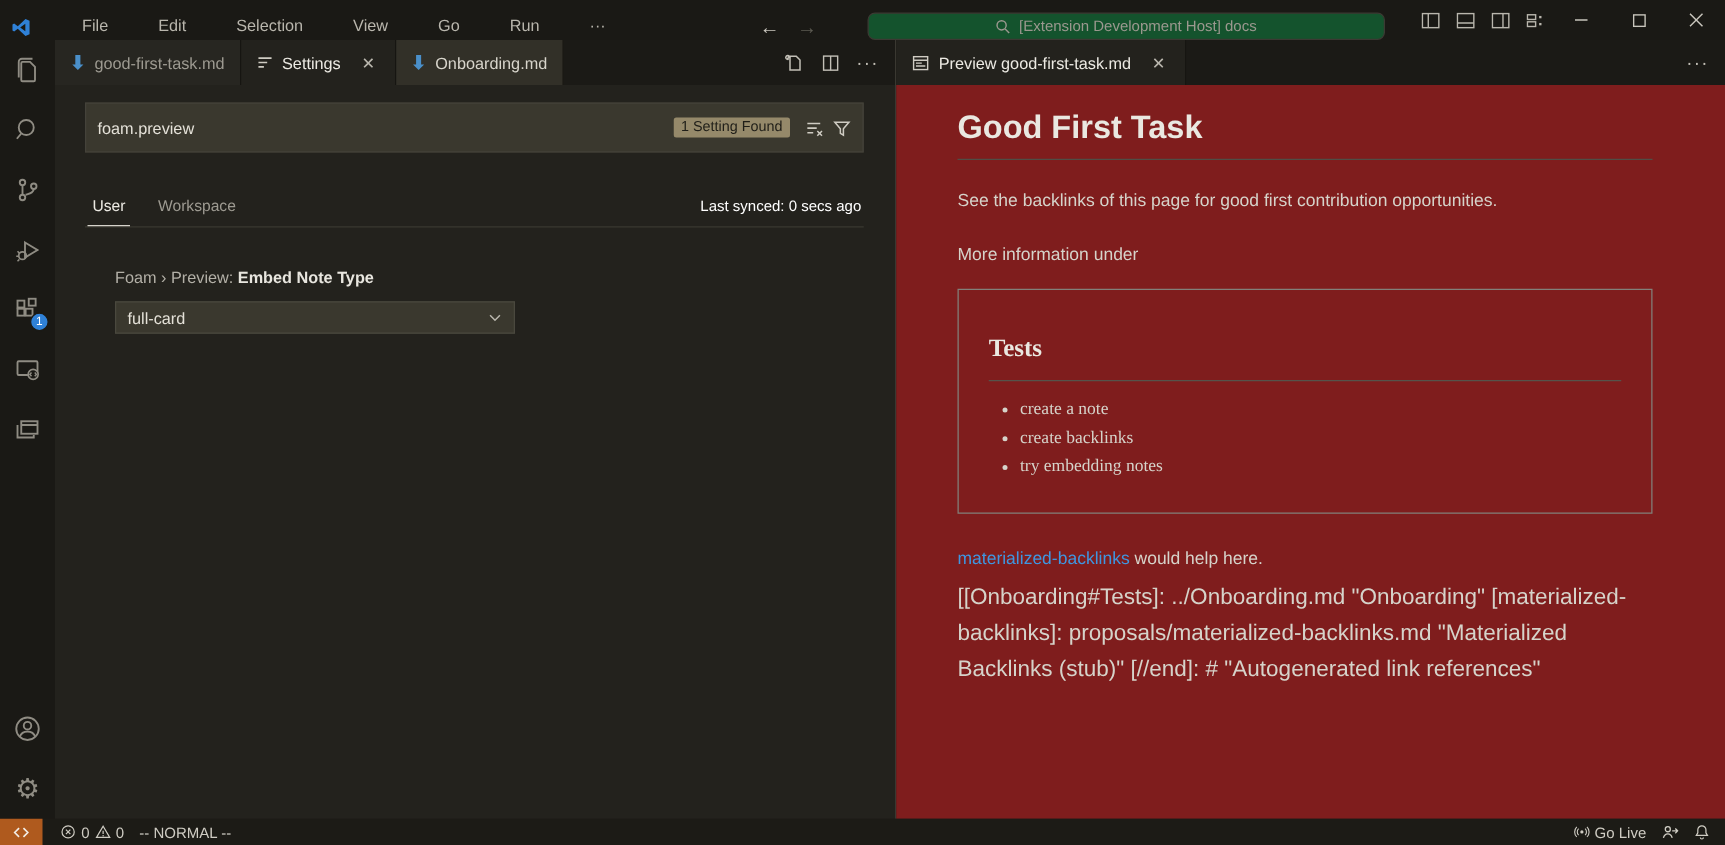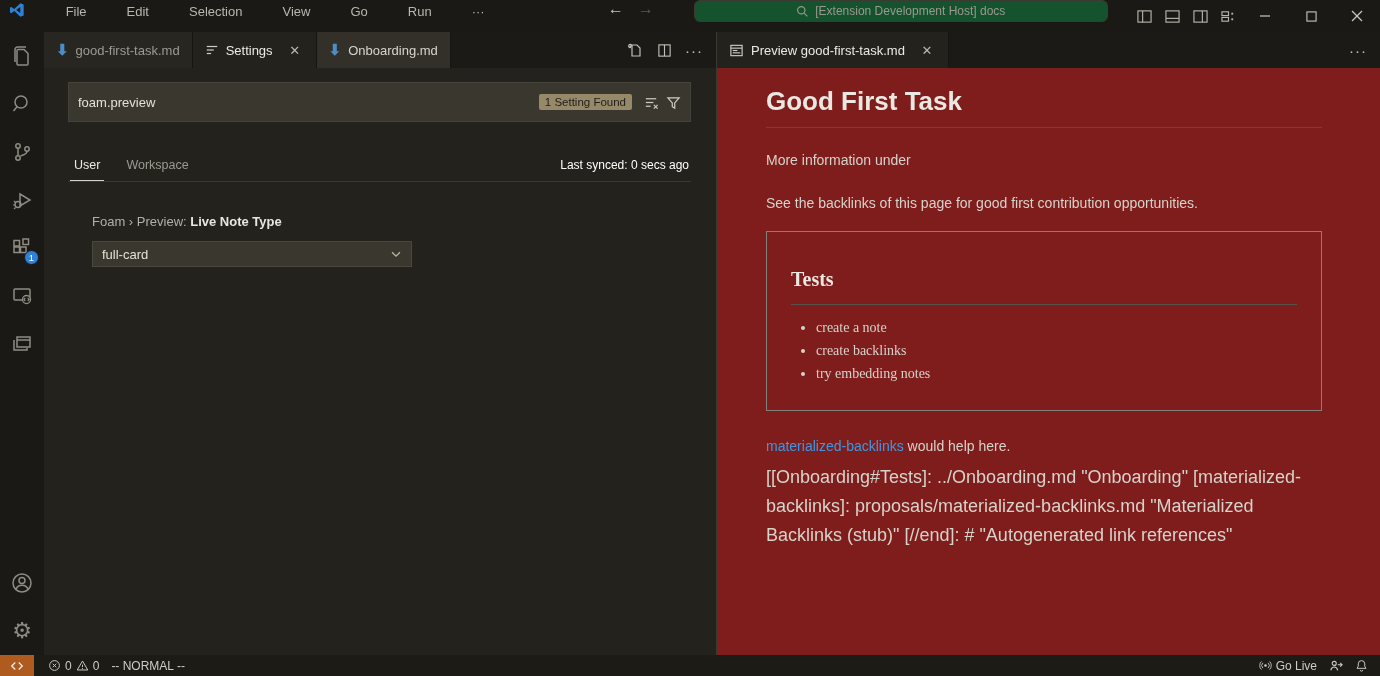--- a/index.html
+++ b/index.html
@@ -6,21 +6,21 @@
   html,body { width:1380px; height:676px; overflow:hidden; }
   body {
     font-family:"Liberation Sans", sans-serif;
     background:#23221d; color:#d6d3ca; font-size:13px;
     display:flex; flex-direction:column;
   }
   svg { display:block; }
 
   
   .titlebar {
-    height:32px; background:#1a1915; display:flex; align-items:flex-start;
+    height:32px; background:#1a1915; display:flex; align-items:flex-end;
     flex:0 0 32px; color:#b9b6ad;gap:22px;
   }
   .vscode-logo { width:20px; height:20px; margin:0 10px 0 9px; }
   .menu-item { padding:4px 9px; border-radius:5px; cursor:default; }
   .nav-arrows { display:flex; gap:14px; margin-left:92px; font-size:16px; }
   .nav-arrow { color:#c9c6bd; }
   .nav-arrow.disabled { color:#5d5b52; }
   .cmd-center {
     margin-left:18px; width:530px; height:22px; background:#14532d;
     border:1px solid #3b3a33; border-radius:6px; display:flex;
@@ -305,21 +305,21 @@
       </div>
 
       <div class="scope-row">
         <span class="scope-tab active">User</span>
         <span class="scope-tab">Workspace</span>
         <span class="last-synced">Last synced: 0 secs ago</span>
       </div>
 
       <div class="setting-row">
         <div class="setting-title">
-          <span>Foam › Preview: </span><b>Live Note Type</b>
+          <span>Foam › Preview: </span><b>Embed Note Type</b>
         </div>
         <div class="setting-select">
           <span>full-card</span>
           <span class="chev">
             <svg width="14" height="14" viewBox="0 0 16 16">
                 <path fill="none" stroke="currentColor" stroke-width="1.4" d="m3.5 6 4.5 4.5L12.5 6"></path>
               </svg>
           </span>
         </div>
       </div>
@@ -340,22 +340,22 @@
       </div>
       <div class="tabbar-actions">
         <span class="tabbar-action">
             <span class="ellipsis-glyph">···</span>
           </span>
       </div>
     </div>
 
     <div class="preview-body">
       <div class="pv-h1">Good First Task</div>
+      <p class="pv-p">See the backlinks of this page for good first contribution opportunities.</p>
       <p class="pv-p">More information under</p>
-      <p class="pv-p">See the backlinks of this page for good first contribution opportunities.</p>
 
       <div class="pv-embed">
         <div class="pv-h2">Tests</div>
         <ul class="pv-ul">
           <li>create a note</li>
           <li>create backlinks</li>
           <li>try embedding notes</li>
         </ul>
       </div>
 

